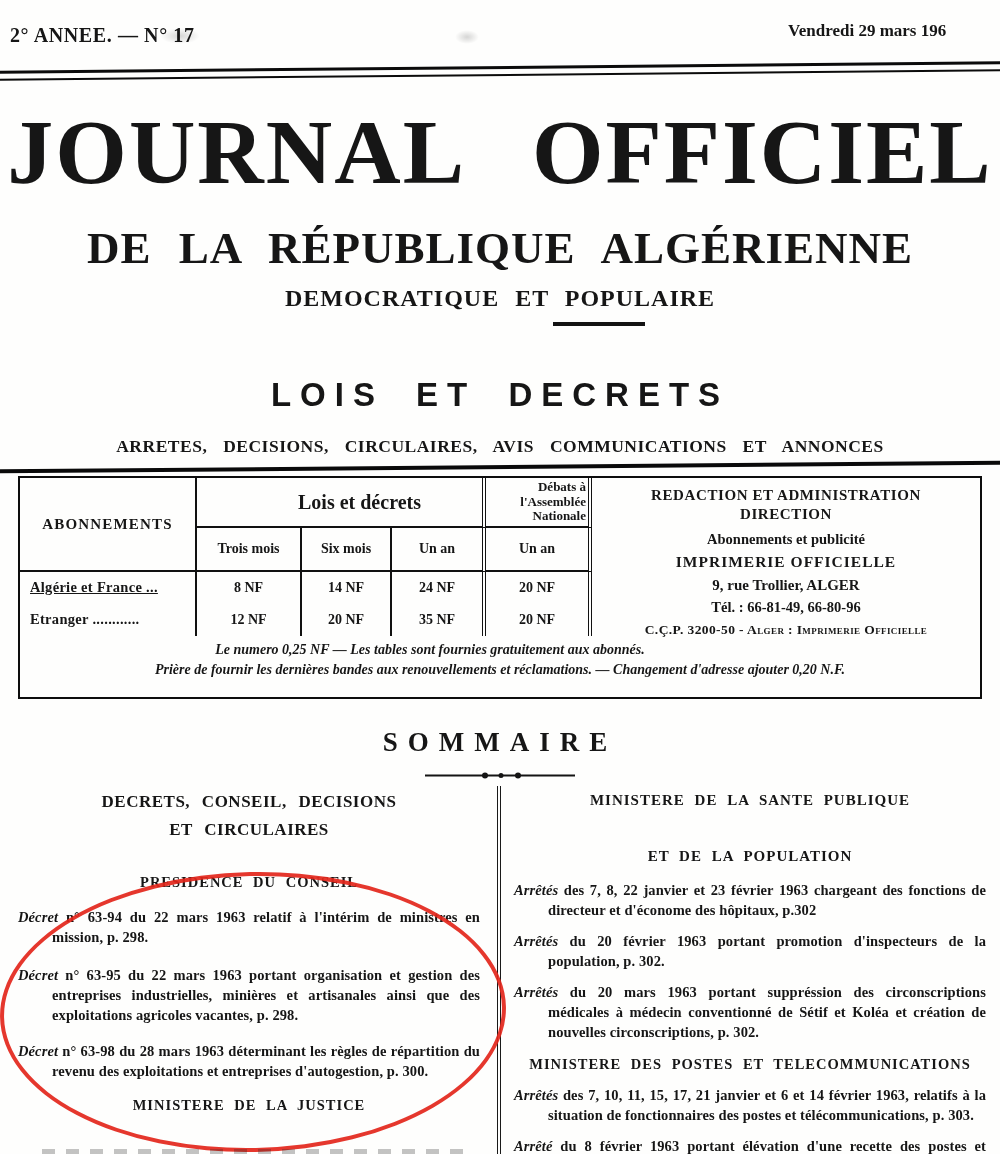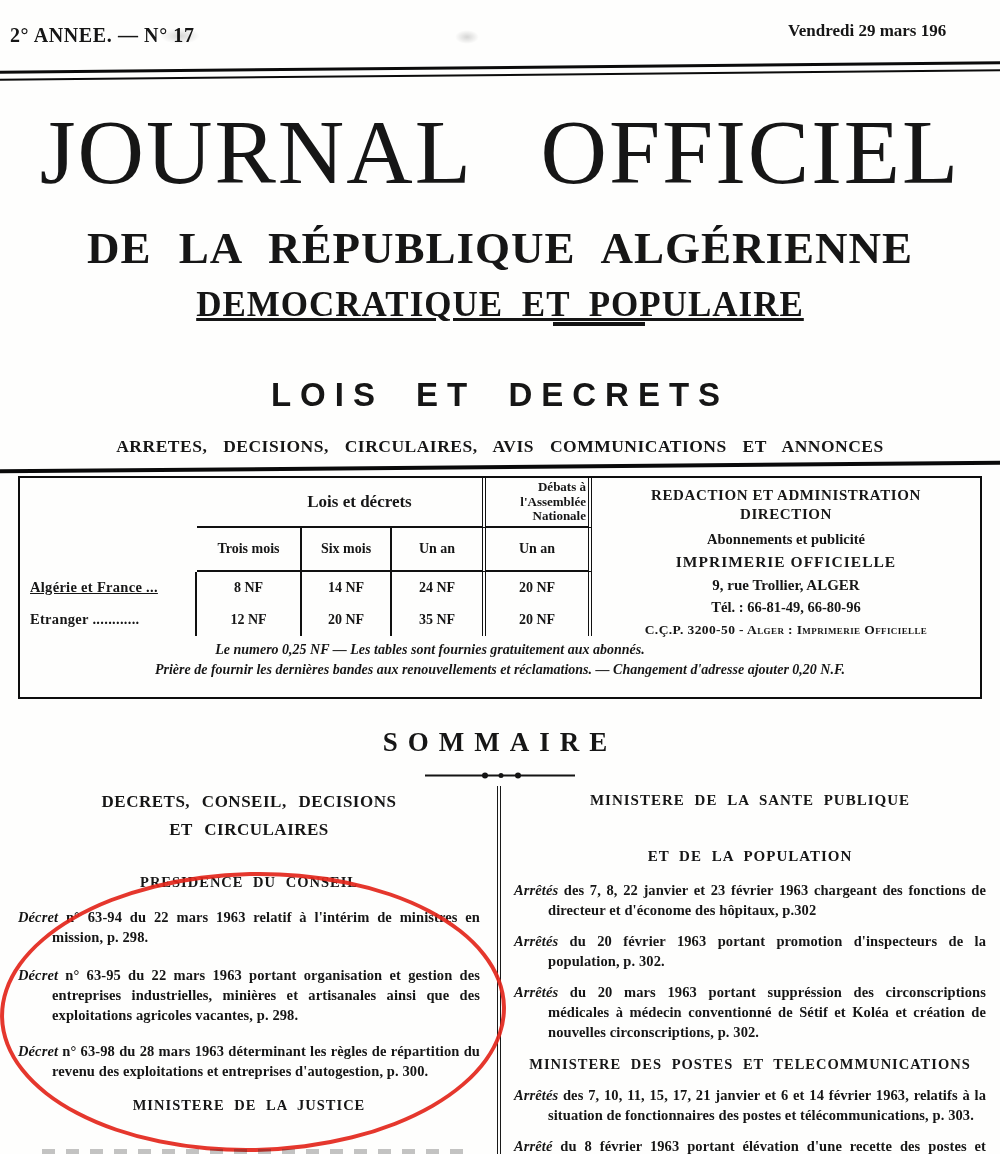--- a/index.html
+++ b/index.html
@@ -10,40 +10,40 @@
   .ctr{text-align:center;left:0;right:0;position:absolute;}
 
   
   .issue{position:absolute;left:10px;top:24px;font-size:20px;font-weight:bold;letter-spacing:.6px;}
   .date{position:absolute;left:788px;top:21px;font-size:17px;font-weight:bold;white-space:nowrap;}
   .rule-top{position:absolute;left:-8px;right:-8px;top:66px;height:5px;
     border-top:3px solid #0b0b0b;border-bottom:2px solid #0b0b0b;transform:rotate(-0.55deg);}
   .smudge{position:absolute;border-radius:50%;background:radial-gradient(rgba(0,0,0,.16),transparent 70%);}
 
   
-  .m-title{top:106px;font-size:92px;font-weight:normal;letter-spacing:2px;word-spacing:46px;line-height:1;}
+  .m-title{top:106px;font-size:92px;font-weight:bold;letter-spacing:2px;word-spacing:46px;line-height:1;}
   .m-sub1{top:222px;font-size:45px;font-weight:bold;letter-spacing:1px;word-spacing:15px;}
-  .m-sub2{top:285px;font-size:35px;font-weight:bold;letter-spacing:1px;word-spacing:9px;text-decoration:underline;}
+  .m-sub2{top:285px;font-size:24px;font-weight:bold;letter-spacing:1px;word-spacing:9px;}
   .m-underline{position:absolute;left:553px;top:322px;width:92px;height:4px;background:#131313;}
 
   
   .banner-title{top:376px;font-family:"Liberation Sans",sans-serif;font-size:33px;font-weight:bold;
     letter-spacing:9px;word-spacing:14px;}
   .banner-sub{top:436px;font-size:17.5px;font-weight:bold;word-spacing:11px;letter-spacing:.5px;}
   .rule-mid{position:absolute;left:-6px;right:-6px;top:465px;border-top:4px solid #0a0a0a;transform:rotate(-0.5deg);}
 
   
   .pricing{position:absolute;left:18px;top:476px;width:964px;height:223px;box-sizing:border-box;
     border:2.5px solid #0d0d0d;font-weight:bold;}
   .pgrid{display:grid;grid-template-columns:177px 103px 90px 92px 110px 1fr;
     grid-template-rows:50px 44px 31px 33px;}
   .cell{display:flex;align-items:center;justify-content:center;box-sizing:border-box;}
   .c-abo{grid-column:1;grid-row:1/3;border-right:2px solid #111;border-bottom:2.5px solid #111;
     font-size:15px;letter-spacing:1.2px;}
-  .c-lois{grid-column:2/5;grid-row:1;border-bottom:2px solid #111;font-size:17px;padding-left:40px;}
+  .c-lois{grid-column:2/5;grid-row:1;border-bottom:2px solid #111;font-size:20px;padding-left:40px;}
   .c-debh{grid-column:5;grid-row:1;border-left:4px double #111;border-right:4px double #111;
     border-bottom:2px solid #111;font-size:13px;line-height:1.15;text-align:right;padding:2px;}
   .c-admin{grid-column:6;grid-row:1/5;display:block;text-align:center;padding-top:5px;}
   .c-sub{grid-row:2;border-bottom:2px solid #111;font-size:14px;}
   .sep-l{border-left:2px solid #111;}
   .c-debsub{grid-column:5;grid-row:2;border-left:4px double #111;border-right:4px double #111;
     border-bottom:2px solid #111;font-size:14px;}
   .c-lab{justify-content:flex-start;padding-left:10px;border-right:2px solid #111;font-size:14.5px;letter-spacing:.3px;}
   .c-val{font-size:14px;}
   .c-debval{border-left:4px double #111;border-right:4px double #111;font-size:14px;}
@@ -96,20 +96,21 @@
   <div class="ctr m-sub1">DE LA RÉPUBLIQUE ALGÉRIENNE</div>
   <div class="ctr m-sub2">DEMOCRATIQUE ET POPULAIRE</div>
   <div class="m-underline"></div>
 
   <div class="ctr banner-title">LOIS ET DECRETS</div>
   <div class="ctr banner-sub">ARRETES, DECISIONS, CIRCULAIRES, AVIS COMMUNICATIONS ET ANNONCES</div>
   <div class="rule-mid"></div>
 
   <div class="pricing">
     <div class="pgrid">
+      <div class="cell c-abo">ABONNEMENTS</div>
       <div class="cell c-lois">Lois et décrets</div>
       <div class="cell c-debh">Débats à l'Assemblée Nationale</div>
 
       <div class="cell c-admin">
         <div class="adm1">REDACTION ET ADMINISTRATION</div>
         <div class="adm2">DIRECTION</div>
         <div class="adm3">Abonnements et publicité</div>
         <div class="adm4">IMPRIMERIE OFFICIELLE</div>
         <div class="adm5">9, rue Trollier, ALGER</div>
         <div class="adm6">Tél. : 66-81-49, 66-80-96</div>

